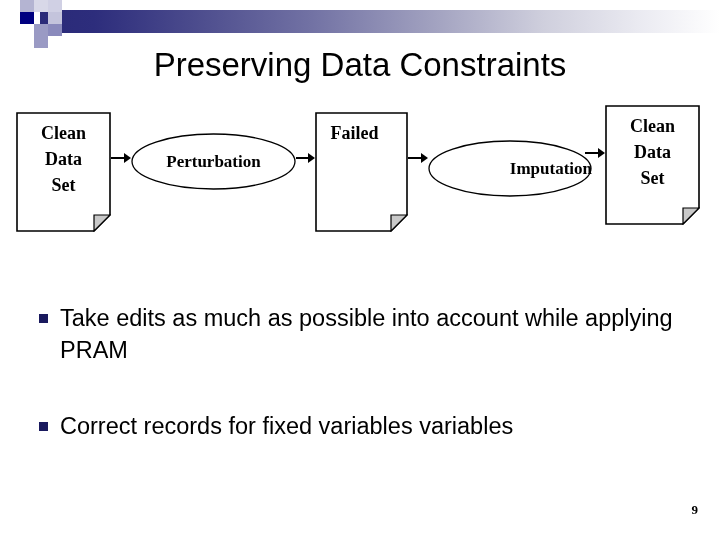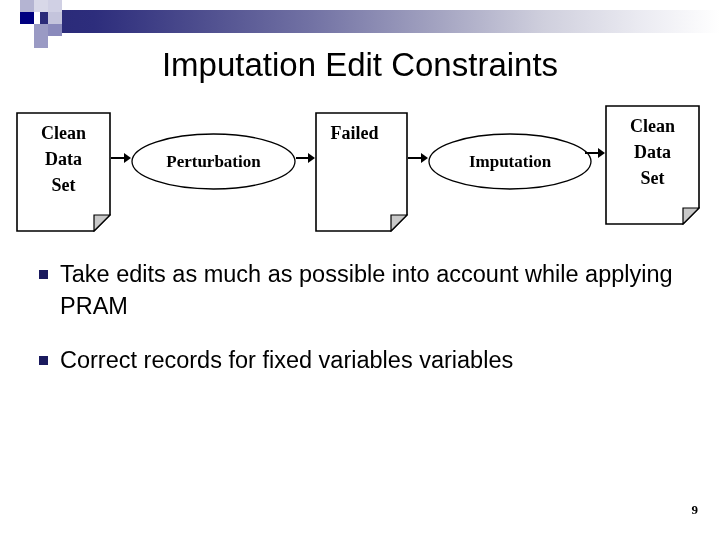--- a/index.html
+++ b/index.html
@@ -99,20 +99,21 @@
     width: 660px;
   }
   .bullet-item {
     position: relative;
     padding-left: 26px;
     font-size: 23.5px;
     line-height: 32px;
     color: #000000;
     font-family: "Liberation Sans", sans-serif;
     margin-bottom: 22px;
+    margin-top: 44px;
   }
   .bullet-marker {
     position: absolute;
     left: 5px;
     top: 12px;
     width: 9px; height: 9px;
     background: #1a1a5e;
   }
 
   
@@ -136,21 +137,21 @@
       <div class="deco-sq" style="left: 34px; top: 0px; width: 14px; height: 12px; background: rgb(216, 216, 232);"></div>
       <div class="deco-sq" style="left: 48px; top: 12px; width: 14px; height: 12px; background: rgb(196, 196, 220);"></div>
       <div class="deco-sq" style="left: 48px; top: 0px; width: 14px; height: 12px; background: rgb(208, 208, 228);"></div>
       <div class="deco-sq" style="left: 34px; top: 24px; width: 14px; height: 12px; background: rgb(154, 154, 196);"></div>
       <div class="deco-sq" style="left: 48px; top: 24px; width: 14px; height: 12px; background: rgb(138, 138, 188);"></div>
       <div class="deco-sq" style="left: 34px; top: 36px; width: 14px; height: 12px; background: rgb(154, 154, 196);"></div>
       <div class="deco-sq" style="left: 20px; top: 0px; width: 14px; height: 12px; background: rgb(180, 180, 210);"></div>
     </div>
 </div>
 
-<div id="slide-title">Imputation Edit Constraints</div>
+<div id="slide-title">Preserving Data Constraints</div>
 
 <div id="flowchart">
     <div class="doc-shape" style="left: 16px; top: 7px; width: 95px; height: 120px;">
       <svg width="95" height="120">
         <path d="M1,1 L94,1 L94,103 L78,119 L1,119 Z" fill="#ffffff" stroke="#000000" stroke-width="1.6"></path>
         <path d="M94,103 L78,103 L78,119 Z" fill="#c9c9c9" stroke="#000000" stroke-width="1.2"></path>
       </svg>
       <div class="doc-label">
         <div>Clean</div>
         <div>Data</div>
@@ -165,21 +166,21 @@
     </div>
     <div class="doc-shape" style="left: 315px; top: 7px; width: 79px; height: 120px;">
       <svg width="93" height="120">
         <path d="M1,1 L92,1 L92,103 L76,119 L1,119 Z" fill="#ffffff" stroke="#000000" stroke-width="1.6"></path>
         <path d="M92,103 L76,103 L76,119 Z" fill="#c9c9c9" stroke="#000000" stroke-width="1.2"></path>
       </svg>
       <div class="doc-label">
         <div>Failed</div>
       </div>
     </div>
-    <div class="ellipse-shape" style="left: 428px; top: 28px; width: 164px; height: 57px;">
+    <div class="ellipse-shape" style="left: 428px; top: 35px; width: 164px; height: 57px; text-align: right;">
       <svg width="164" height="57">
         <ellipse cx="82" cy="28.5" rx="81" ry="27.5" fill="#ffffff" stroke="#000000" stroke-width="1.3"></ellipse>
       </svg>
       <div class="ellipse-label">Imputation</div>
     </div>
     <div class="doc-shape" style="left: 605px; top: 0px; width: 95px; height: 120px;">
       <svg width="95" height="120">
         <path d="M1,1 L94,1 L94,103 L78,119 L1,119 Z" fill="#ffffff" stroke="#000000" stroke-width="1.6"></path>
         <path d="M94,103 L78,103 L78,119 Z" fill="#c9c9c9" stroke="#000000" stroke-width="1.2"></path>
       </svg>

